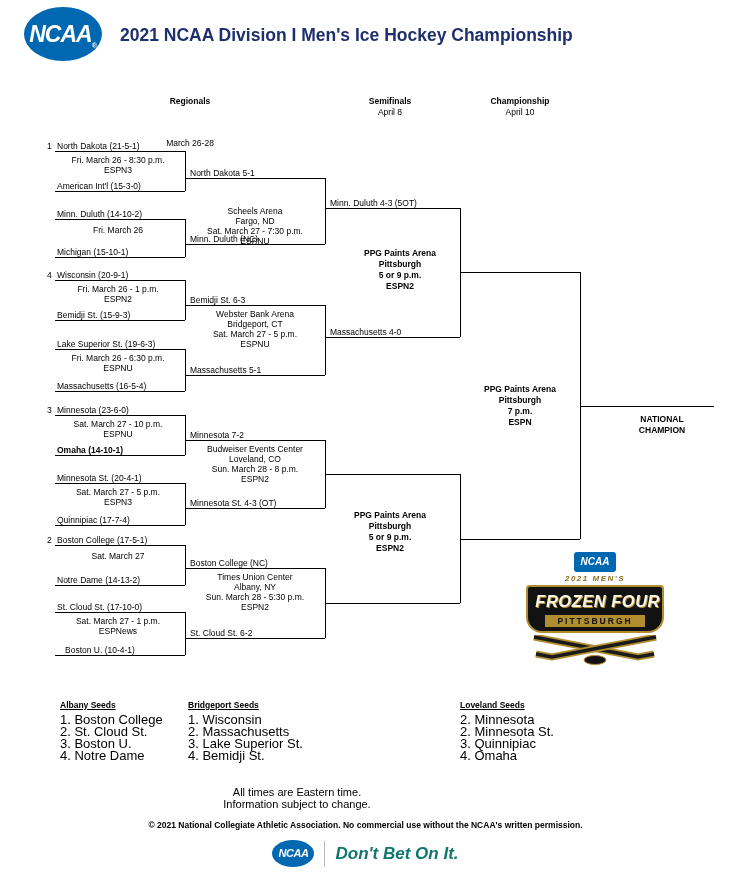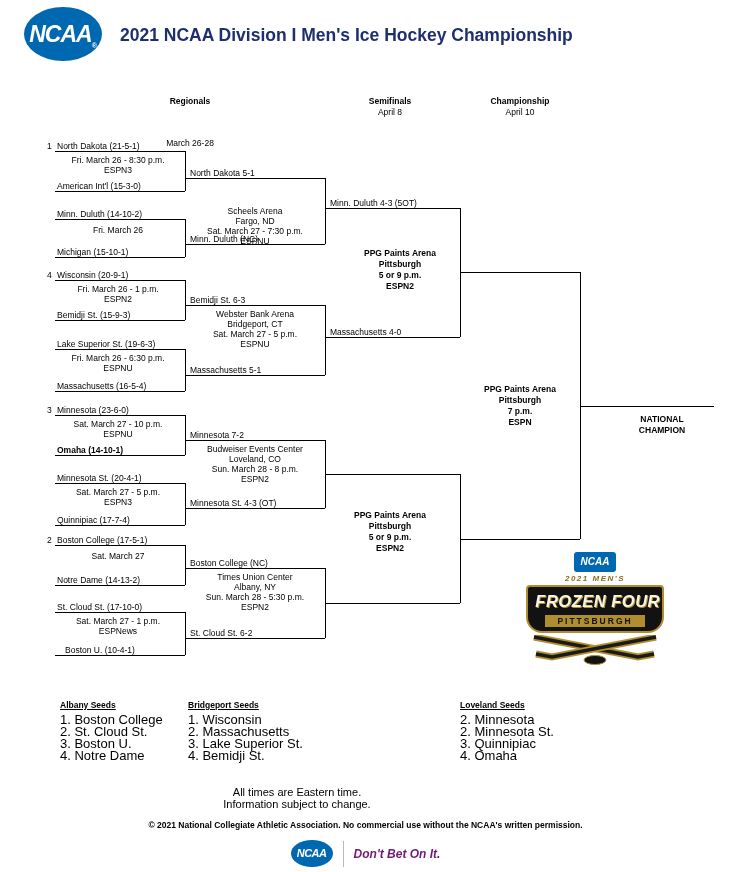--- a/index.html
+++ b/index.html
@@ -44,21 +44,21 @@
   .seeds-item { font-size:13px; line-height:12px; }
 
   .footer-note { position:absolute; left:0; width:594px; text-align:center; font-size:11px; }
   .footer-copy { position:absolute; left:0; width:731px; text-align:center; font-size:8.5px; font-weight:bold; }
   #dont-bet { position:absolute; left:0; top:840px; width:731px;
     display:flex; justify-content:center; align-items:center; gap:10px; }
   .mini-ncaa { width:42px; height:27px; background:#0067b1; border-radius:50%;
     color:#fff; font-style:italic; font-weight:bold; font-size:11px; line-height:27px;
     text-align:center; letter-spacing:-.5px; }
   .lockup-divider { width:1px; height:26px; background:#b9b9b9; }
-  .dbo-text { color:#701a75; font-weight:bold; font-style:italic; font-size:12px; }
+  .dbo-text { color:#0f766e; font-weight:bold; font-style:italic; font-size:17px; }
 </style>
 </head>
 <body>
 
 <div id="page">
 
   <div id="ncaa-logo">
     <span>NCAA</span><span class="reg">®</span>
   </div>
   <div id="page-title">2021 NCAA Division I Men's Ice Hockey Championship</div>

